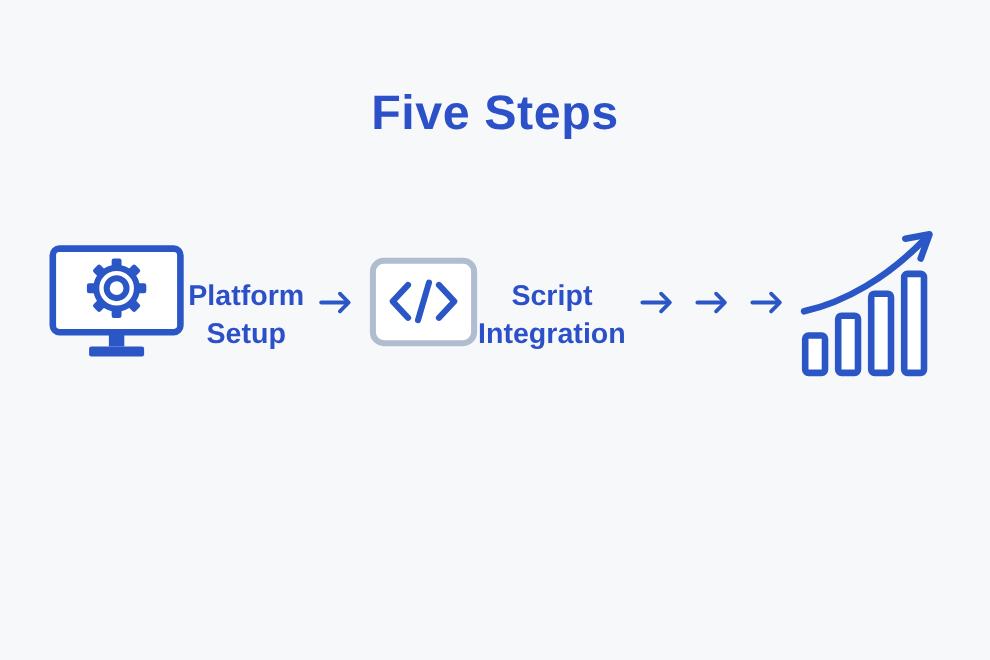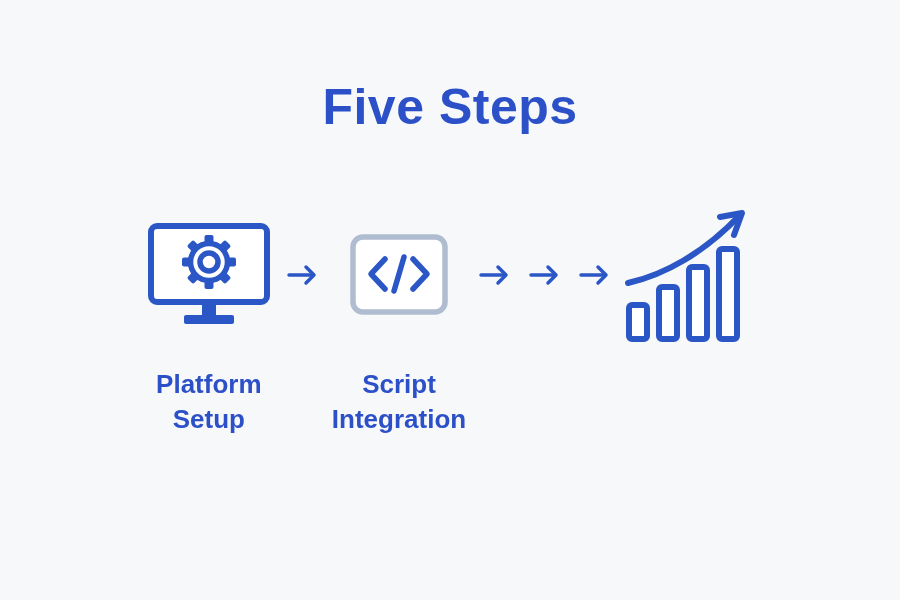--- a/index.html
+++ b/index.html
@@ -6,28 +6,28 @@
   body{
     width:900px;height:600px;
     background:#f7f8fa;
     font-family:"Liberation Sans",sans-serif;
     overflow:hidden;
   }
   .canvas{position:relative;width:900px;height:600px;}
   .title{
     position:absolute;top:78px;left:0;width:100%;
     text-align:center;
-    font-size:50px;font-weight:700;
+    font-size:44px;font-weight:700;
     color:#2c50c8;letter-spacing:0.5px;
   }
   .flow{
     position:absolute;top:205px;left:0;width:100%;
     display:flex;justify-content:center;align-items:flex-start;
   }
-  .step{display:flex;flex-direction:column;align-items:center;padding:0 4px;}
+  .step{display:flex;align-items:center;padding:0 4px;}
   .icon-box{height:140px;display:flex;align-items:center;justify-content:center;}
   .label{
     margin-top:22px;
     font-size:26px;font-weight:700;color:#2c50c8;
     text-align:center;line-height:1.35;white-space:pre-line;
   }
   .flow-arrow{margin:57px 8px 0 8px;flex:0 0 auto;}
   svg{display:block;}
 </style>
 </head>

